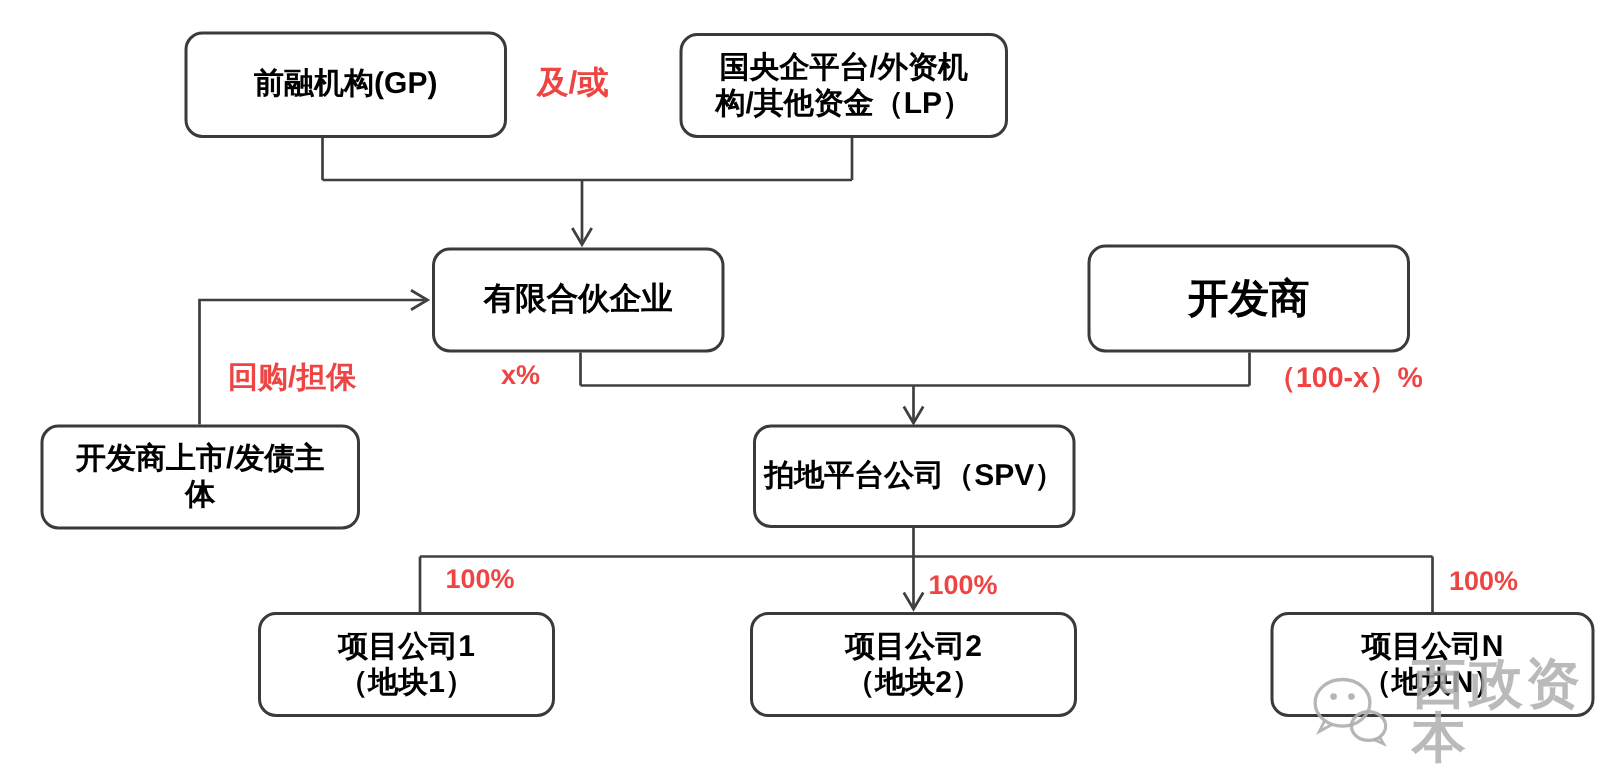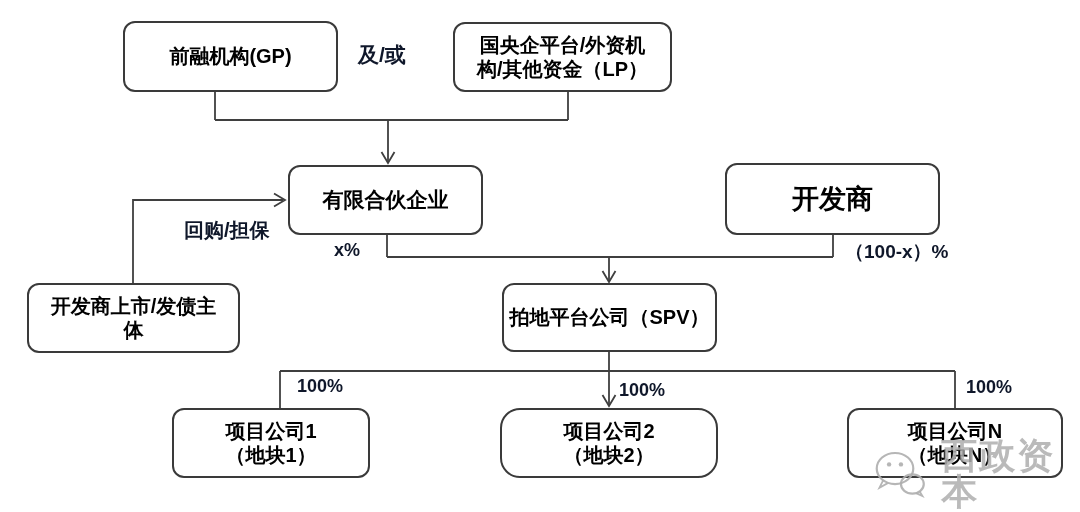--- a/index.html
+++ b/index.html
@@ -32,21 +32,21 @@
     text-align: center;
     font-weight: bold;
     font-size: 20px;
     line-height: 1.22;
     color: #000000;
     z-index: 2;
   }
   .edge-label {
     position: absolute;
     font-weight: bold;
-    color: #0f172a;
+    color: #ef4444;
     z-index: 3;
     white-space: nowrap;
   }
   #watermark {
     position: absolute;
     left: 874px; top: 438px;
     display: flex;
     align-items: center;
     z-index: 5;
     pointer-events: none;
@@ -119,33 +119,33 @@
   <div class="node" style="left:502px; top:283px; width:215px; height:69px;">
     <div>拍地平台公司（SPV）</div>
     <div></div>
   </div>
 
   <div class="node" style="left:172px; top:408px; width:198px; height:70px;">
     <div>项目公司1</div>
     <div>（地块1）</div>
   </div>
 
-  <div class="node" style="left:500px; top:408px; width:218px; height:70px;border-radius:20px;">
+  <div class="node" style="left:500px; top:408px; width:218px; height:70px;">
     <div>项目公司2</div>
     <div>（地块2）</div>
   </div>
 
   <div class="node" style="left:847px; top:408px; width:216px; height:70px;">
     <div>项目公司N</div>
     <div>（地块N）</div>
   </div>
 
   <div class="edge-label" style="left:358px; top:41px; font-size:21px;">及/或</div>
 
-  <div class="edge-label" style="left:152px; top:217px; font-size:20px;margin-left:32px;">回购/担保</div>
+  <div class="edge-label" style="left:152px; top:238px; font-size:20px;">回购/担保</div>
 
   <div class="edge-label" style="left:334px; top:240px; font-size:18px;">x%</div>
 
   <div class="edge-label" style="left:845px; top:239px; font-size:19px;">（100-x）%</div>
 
   <div class="edge-label" style="left:297px; top:376px; font-size:18px;">100%</div>
 
   <div class="edge-label" style="left:619px; top:380px; font-size:18px;">100%</div>
 
   <div class="edge-label" style="left:966px; top:377px; font-size:18px;">100%</div>

